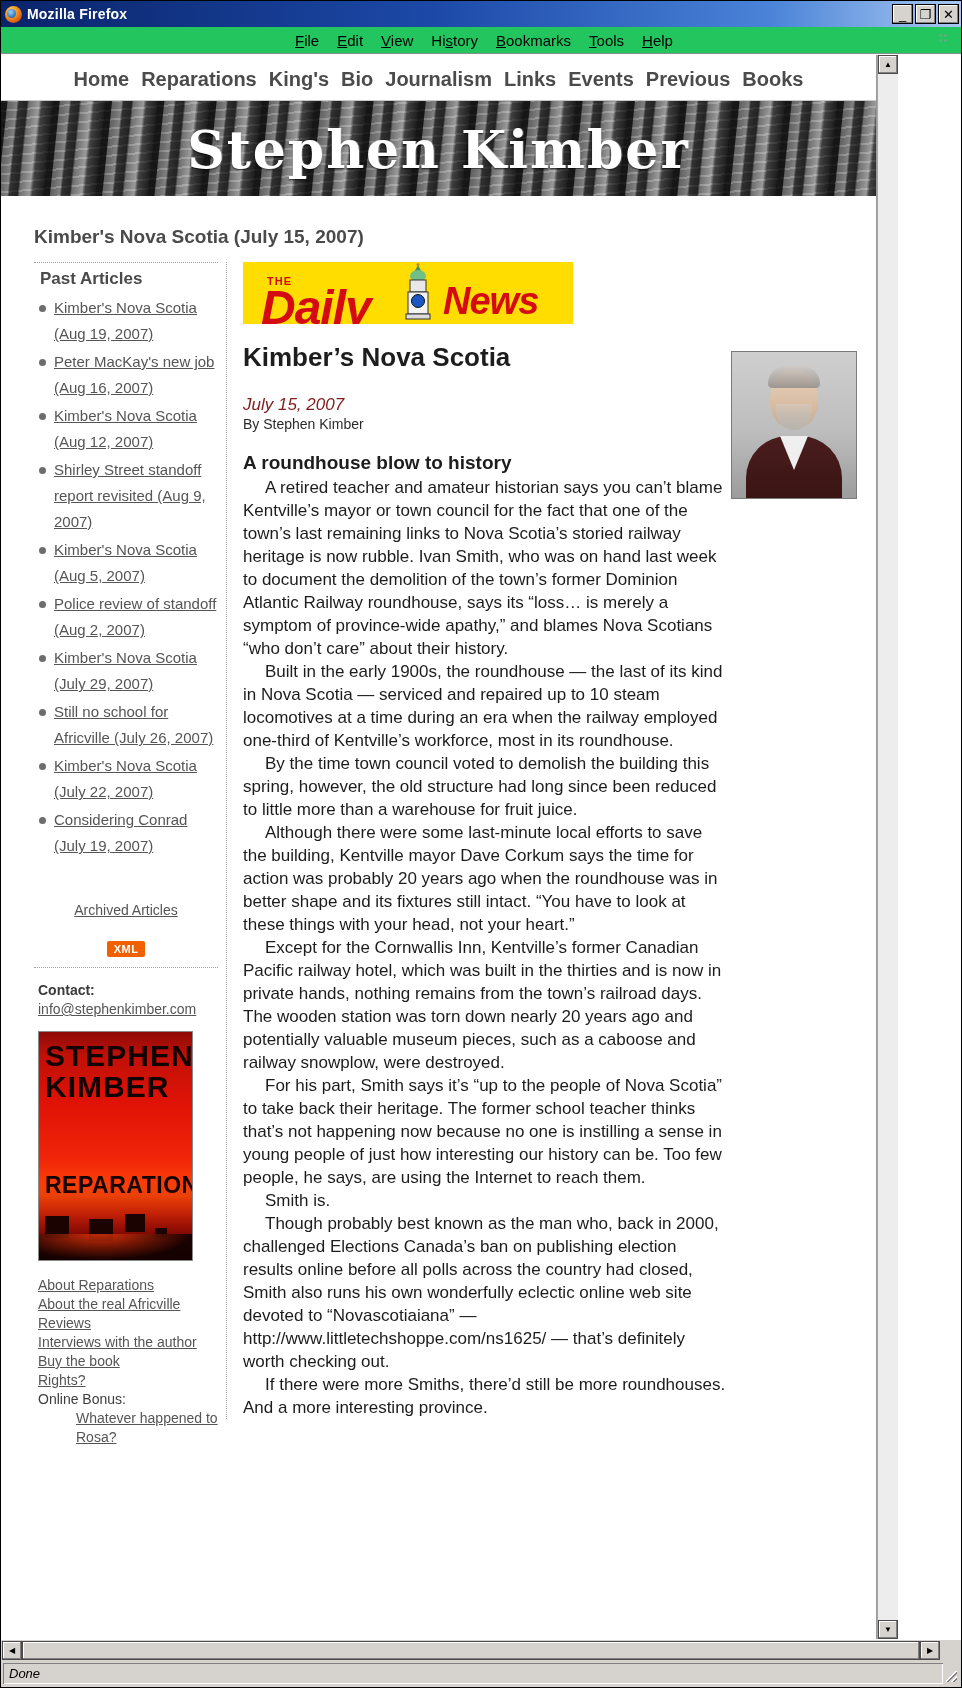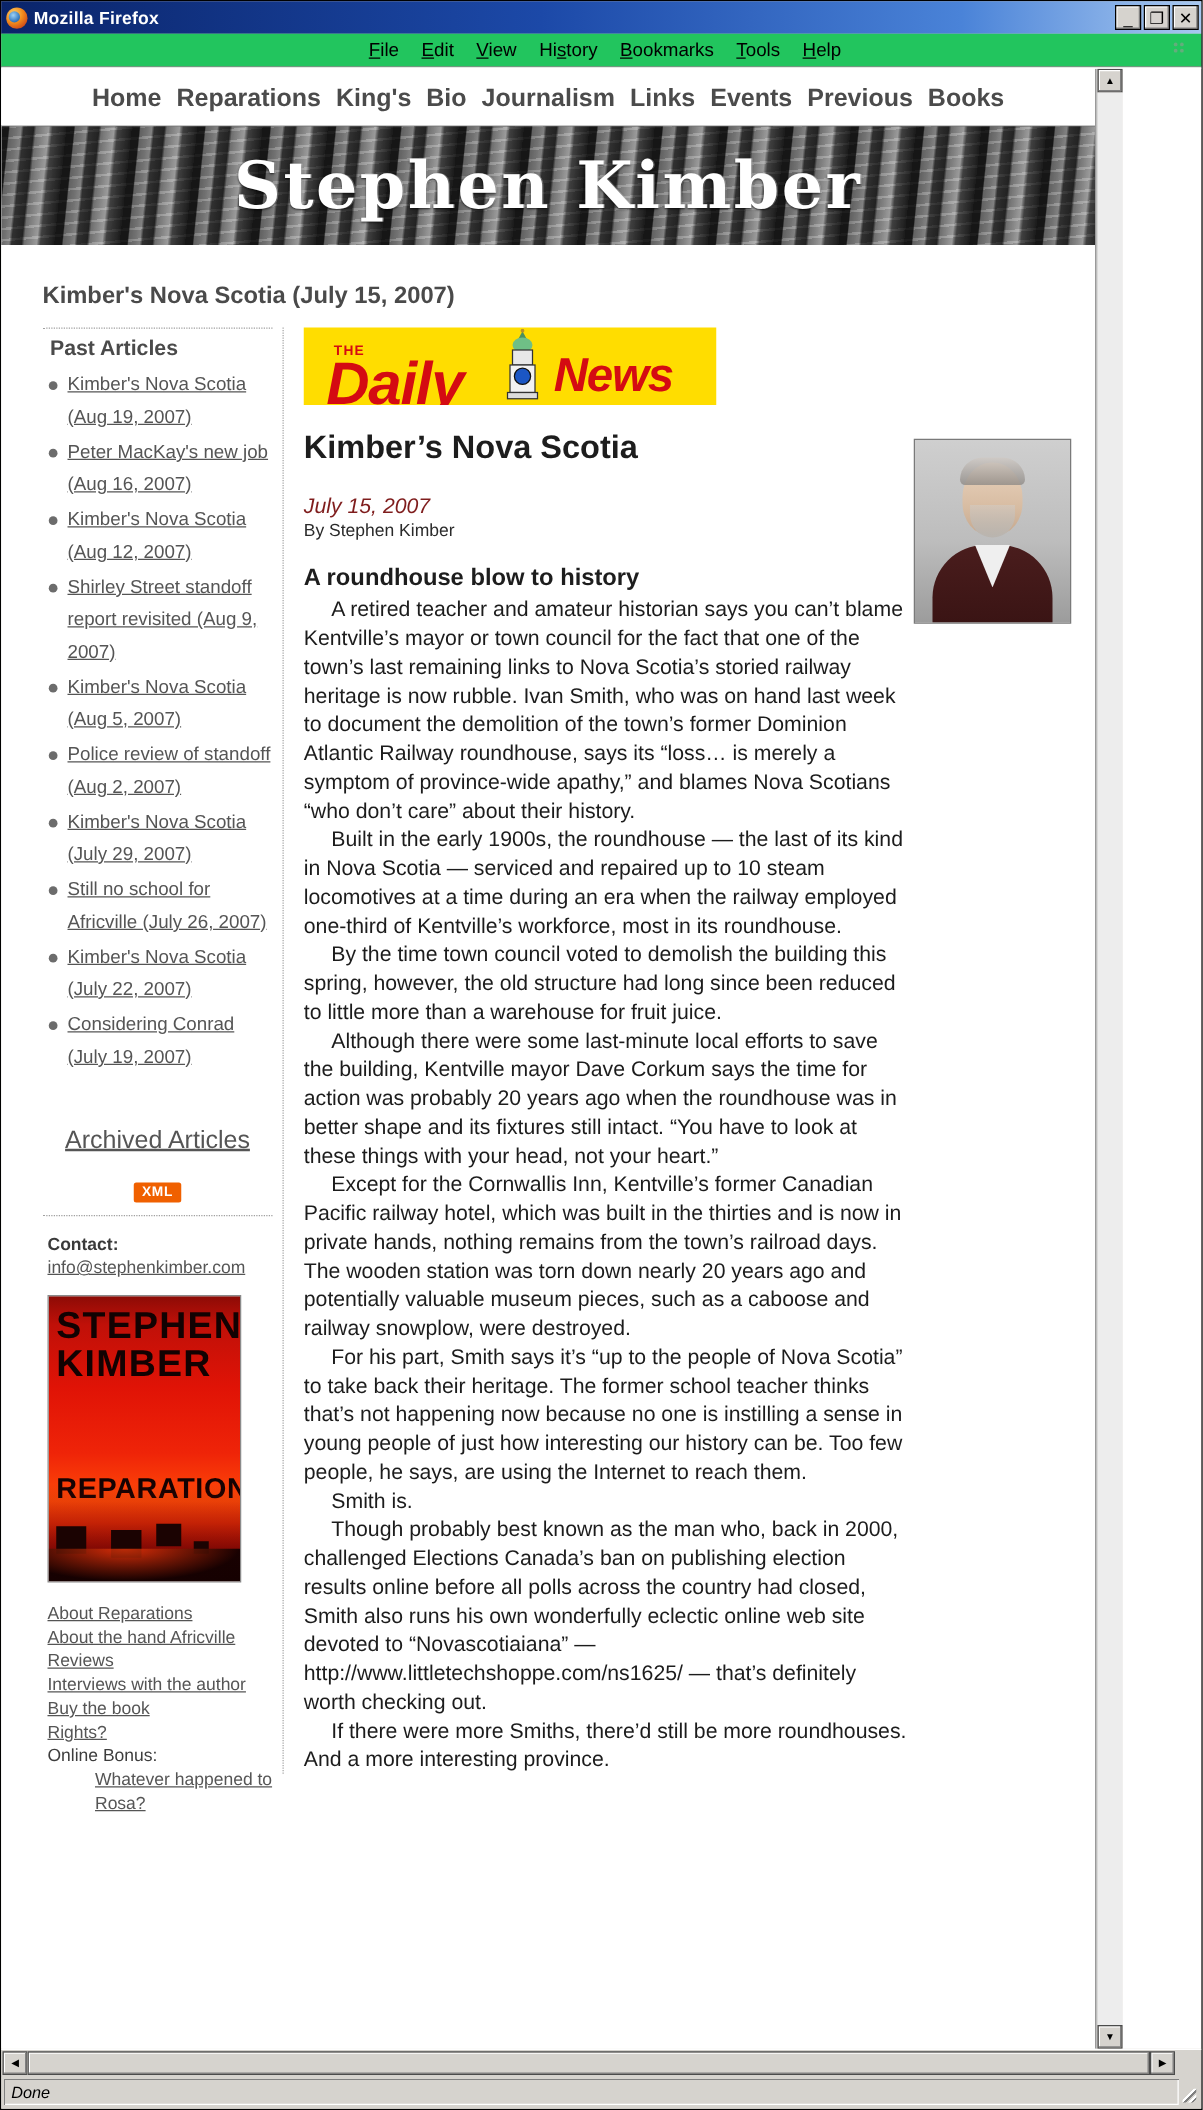--- a/index.html
+++ b/index.html
@@ -306,21 +306,21 @@
     text-decoration: underline;
     font-size: 15px;
     line-height: 26px;
   }
   .archived-wrap {
     text-align: center;
     margin: 42px 0 0 0;
   }
   .archived-wrap a {
     color: #555555;
-    font-size: 20px;
+    font-size: 14px;
     text-decoration: underline;
   }
   .xml-wrap { text-align: center; margin: 20px 0 10px 0; }
   .xml-badge {
     display: inline-block;
     background: #f06000;
     color: #ffffff;
     font-size: 11px;
     font-weight: bold;
     padding: 2px 7px 2px 7px;
@@ -617,21 +617,21 @@
             <div class="bc-title">
               <span>STEPHEN</span><br>
               <span>KIMBER</span>
             </div>
             <div class="bc-sub">REPARATIONS</div>
             <div class="bc-city"></div>
           </div>
 
           <div class="sb-links">
             <a href="#">About Reparations</a>
-            <a href="#">About the hand Africville</a>
+            <a href="#">About the real Africville</a>
             <a href="#">Reviews</a>
             <a href="#">Interviews with the author</a>
             <a href="#">Buy the book</a>
             <a href="#">Rights?</a>
             <span class="nolink">Online Bonus:</span>
             <a href="#" class="indented">Whatever happened to Rosa?</a>
           </div>
         </div>
 
         <div class="article">

